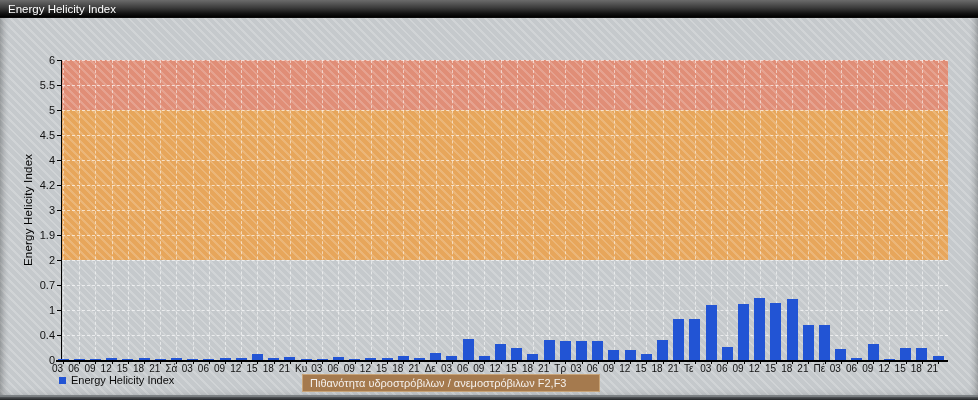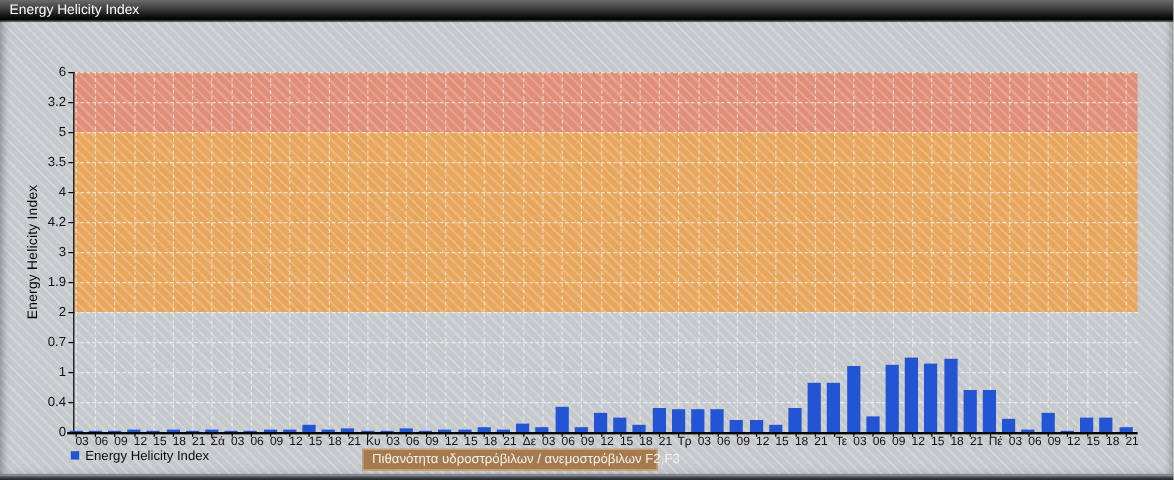--- a/index.html
+++ b/index.html
@@ -30,21 +30,21 @@
       rgba(255,255,255,0) 2px, rgba(255,255,255,0) 6px);
   }
   .hgrid{position:absolute;border-top:1px dashed rgba(255,255,255,0.65);height:0;}
   .vgrid{position:absolute;border-left:1px dashed rgba(255,255,255,0.55);width:0;}
   .bar{position:absolute;}
   .xaxis{position:absolute;background:#000;}
   .yaxis{position:absolute;background:#000;}
   .ytickmark{position:absolute;background:#000;}
   .xtickmark{position:absolute;background:#000;}
   .ylab{position:absolute;font-size:11px;color:#111;text-align:right;width:38px;}
-  .xlab{position:absolute;font-size:10px;color:#111;text-align:right;width:22px;white-space:nowrap;}
+  .xlab{position:absolute;font-size:10px;color:#111;text-align:left;width:22px;white-space:nowrap;}
   .ytitle{
     position:absolute;left:22px;top:60px;height:300px;width:16px;
     writing-mode:vertical-rl;transform:rotate(180deg);
     font-size:11.5px;color:#000;text-align:center;letter-spacing:.2px;
   }
   .legend{position:absolute;left:59px;top:374px;height:14px;font-size:11px;color:#0a0a0a;}
   .swatch{display:inline-block;width:7px;height:7px;margin-right:5px;vertical-align:middle;position:relative;top:-1px;}
   .probbox{
     position:absolute;top:374px;height:18px;line-height:17px;
     font-size:11px;color:#f4f0ec;padding:0 7px;white-space:nowrap;
@@ -143,25 +143,25 @@
       <div class="ylab" style="left: 17px; top: 253.5px;">2</div>
       <div class="ytickmark" style="left: 57px; top: 235px; width: 5px; height: 1px;"></div>
       <div class="ylab" style="left: 17px; top: 228.5px;">1.9</div>
       <div class="ytickmark" style="left: 57px; top: 210px; width: 5px; height: 1px;"></div>
       <div class="ylab" style="left: 17px; top: 203.5px;">3</div>
       <div class="ytickmark" style="left: 57px; top: 185px; width: 5px; height: 1px;"></div>
       <div class="ylab" style="left: 17px; top: 178.5px;">4.2</div>
       <div class="ytickmark" style="left: 57px; top: 160px; width: 5px; height: 1px;"></div>
       <div class="ylab" style="left: 17px; top: 153.5px;">4</div>
       <div class="ytickmark" style="left: 57px; top: 135px; width: 5px; height: 1px;"></div>
-      <div class="ylab" style="left: 17px; top: 128.5px;">3.5</div>
+      <div class="ylab" style="left: 17px; top: 128.5px;">4.5</div>
       <div class="ytickmark" style="left: 57px; top: 110px; width: 5px; height: 1px;"></div>
       <div class="ylab" style="left: 17px; top: 103.5px;">5</div>
       <div class="ytickmark" style="left: 57px; top: 85px; width: 5px; height: 1px;"></div>
-      <div class="ylab" style="left: 17px; top: 78.5px;">3.2</div>
+      <div class="ylab" style="left: 17px; top: 78.5px;">5.5</div>
       <div class="ytickmark" style="left: 57px; top: 60px; width: 5px; height: 1px;"></div>
       <div class="ylab" style="left: 17px; top: 53.5px;">6</div>
       <div class="bar" style="left: 57.5px; top: 358.5px; width: 11px; height: 1.5px; background-color: rgb(34, 84, 212);"></div>
       <div class="bar" style="left: 73.7037px; top: 358.5px; width: 11px; height: 1.5px; background-color: rgb(34, 84, 212);"></div>
       <div class="bar" style="left: 89.9074px; top: 358.5px; width: 11px; height: 1.5px; background-color: rgb(34, 84, 212);"></div>
       <div class="bar" style="left: 106.111px; top: 358px; width: 11px; height: 2px; background-color: rgb(34, 84, 212);"></div>
       <div class="bar" style="left: 122.315px; top: 358.5px; width: 11px; height: 1.5px; background-color: rgb(34, 84, 212);"></div>
       <div class="bar" style="left: 138.519px; top: 358px; width: 11px; height: 2px; background-color: rgb(34, 84, 212);"></div>
       <div class="bar" style="left: 154.722px; top: 358.5px; width: 11px; height: 1.5px; background-color: rgb(34, 84, 212);"></div>
       <div class="bar" style="left: 170.926px; top: 358px; width: 11px; height: 2px; background-color: rgb(34, 84, 212);"></div>
@@ -327,16 +327,16 @@
   <div class="titlebar">
     <span>Energy Helicity Index</span>
   </div>
 
   <div class="ytitle">Energy Helicity Index</div>
 
   <div class="legend">
     <span class="swatch" id="legend-swatch" style="background: rgb(34, 84, 212);"></span><span>Energy Helicity Index</span>
   </div>
 
-  <div class="probbox" id="box-f23" style="left: 302px; width: 246px; background: rgb(165, 122, 78); border: 1px solid rgb(200, 164, 120);">Πιθανότητα υδροστρόβιλων / ανεμοστρόβιλων F2,F3</div>
+  <div class="probbox" id="box-f23" style="left: 302px; width: 298px; background: rgb(165, 122, 78); border: 1px solid rgb(200, 164, 120);">Πιθανότητα υδροστρόβιλων / ανεμοστρόβιλων F2,F3</div>
 
   <div class="bottomstrip"></div>
 </div>
 
 </body></html>

